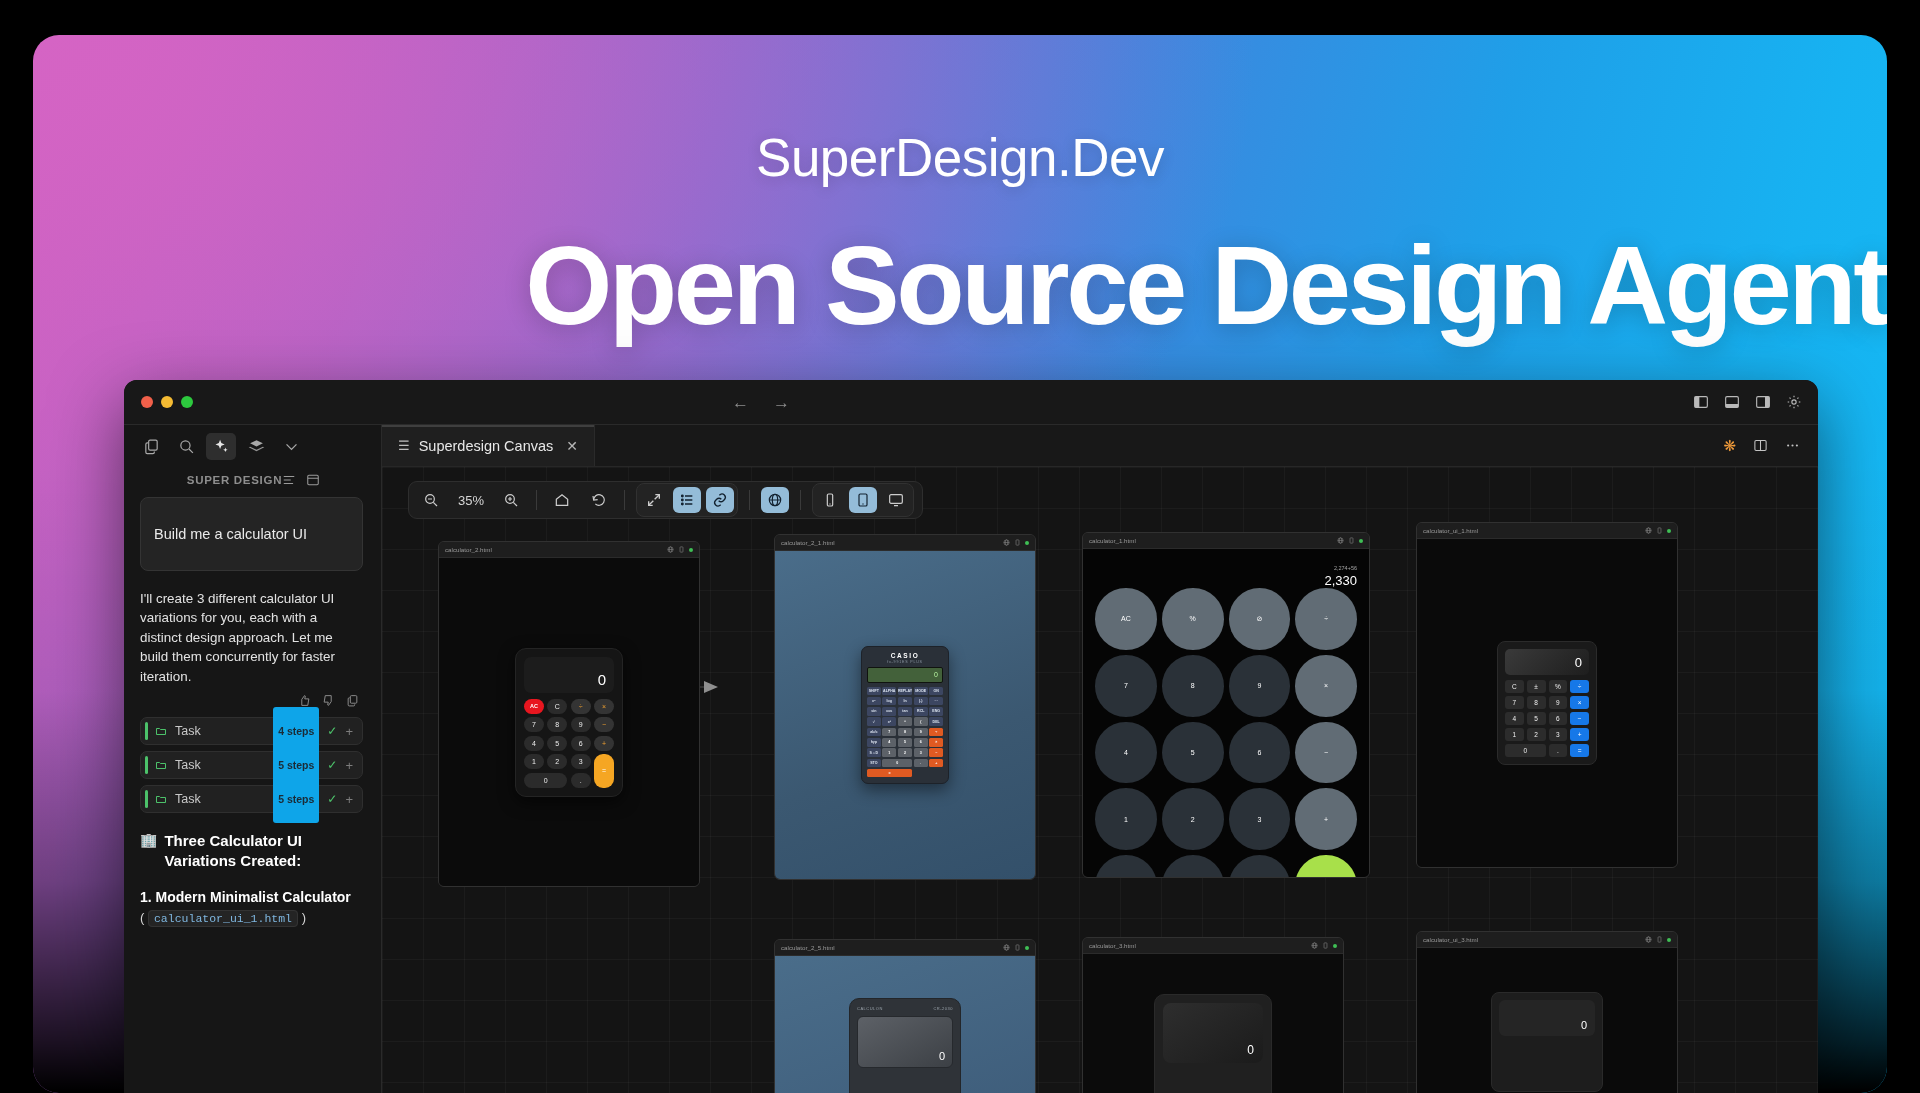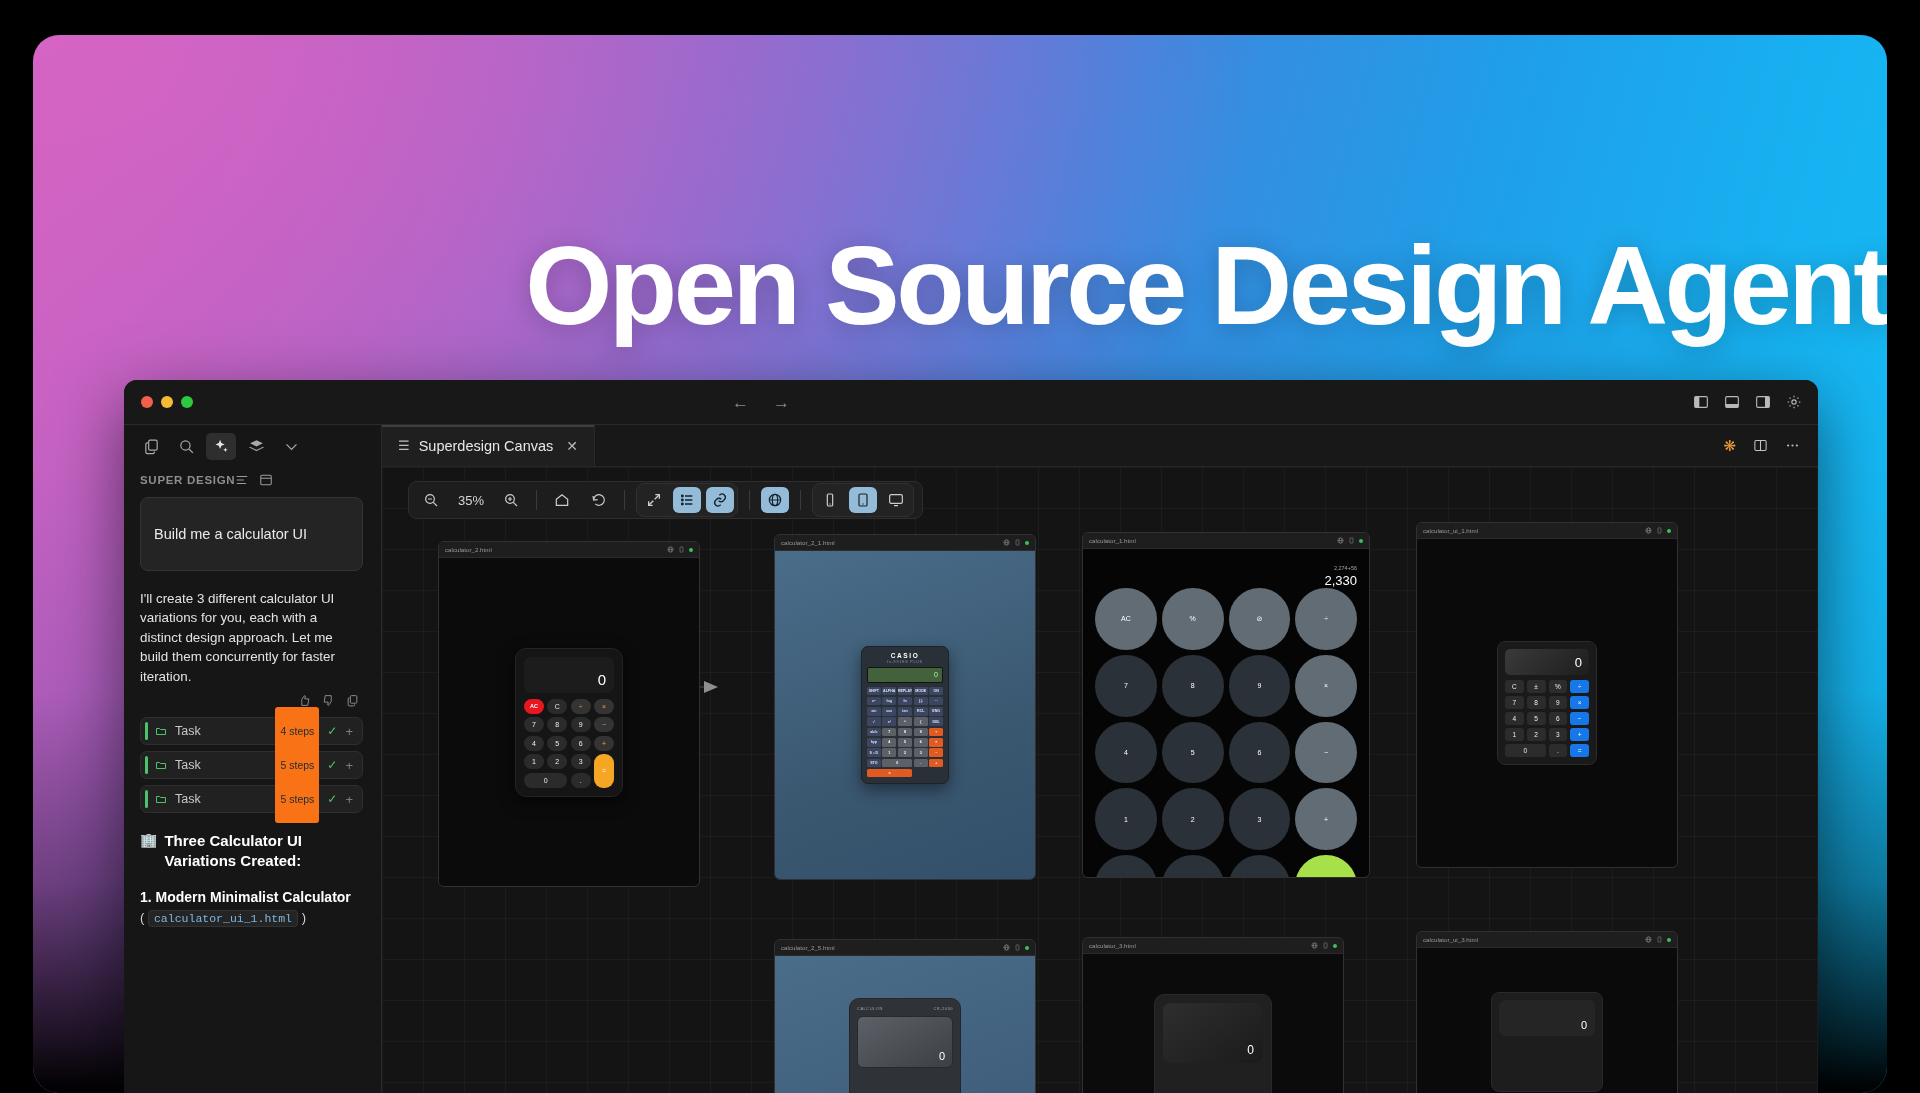--- a/index.html
+++ b/index.html
@@ -79,21 +79,21 @@
     height: 42px; display: flex; align-items: center; gap: 5px; padding: 0 12px;
   }
   .side-icon {
     width: 30px; height: 27px; display: flex; align-items: center; justify-content: center;
     color: #a9a9a9; border-radius: 5px;
   }
   .side-icon.active { background: #2e2e2e; color: #e6e6e6; }
   .side-icon svg { width: 17px; height: 17px; display: block; }
 
   .side-head {
-    display: flex; align-items: center; justify-content: flex-start;
+    display: flex; align-items: center; justify-content: center;
     padding: 6px 14px 8px 16px;
   }
   .side-head-title { color: #8e8e8e; font-size: 11.5px; font-weight: 700; letter-spacing: 0.7px; }
   .side-head-icons { display: flex; gap: 10px; color: #9a9a9a; }
   .side-head-icons svg { width: 14px; height: 14px; display: block; }
 
   .user-bubble {
     margin: 2px 18px 0 16px; background: #242424; border: 1px solid #343434;
     border-radius: 8px; padding: 28px 13px; color: #eaeaea; font-size: 14.5px;
   }
@@ -110,21 +110,21 @@
     height: 28px; display: flex; align-items: center; padding: 0 9px 0 14px; gap: 8px;
   }
   .task-row::before {
     content: ""; position: absolute; left: 4px; top: 4px; bottom: 4px; width: 2.5px;
     background: #4cc26a; border-radius: 2px;
   }
   .task-folder { color: #4cc26a; display: flex; }
   .task-folder svg { width: 12px; height: 12px; display: block; }
   .task-label { color: #c9c9c9; font-size: 12.5px; flex: 1; }
   .task-steps {
-    background: #f97316; color: #1b2b36; font-size: 10.5px; font-weight: 400;
+    background: #0ea5e9; color: #1b2b36; font-size: 10.5px; font-weight: 700;
     border-radius: 3px; padding: 18px 5px;
   }
   .task-check { color: #4cc26a; font-size: 12px; }
   .task-plus { color: #7d7d7d; font-size: 13px; }
 
   .assistant-text2 { margin: 16px 24px 0 16px; color: #e2e2e2; font-size: 13.4px; line-height: 1.45; }
   .md-h {
     margin: 18px 24px 0 16px; color: #ffffff; font-size: 15px; font-weight: 700; line-height: 1.35;
     display: flex; gap: 7px; align-items: flex-start;
   }
@@ -248,20 +248,21 @@
   
   .connector { position: absolute; pointer-events: none; }
 </style>
 </head>
 <body>
 
 <div id="root">
 
   <div class="hero">
     <div class="hero-fade"></div>
+    <div class="hero-title">SuperDesign.Dev</div>
     <div class="hero-headline">Open Source Design Agent</div>
   </div>
 
   <div class="vscode">
 
     <div class="titlebar">
       <div class="traffic">
         <div class="dot red"></div>
         <div class="dot yellow"></div>
         <div class="dot green"></div>

